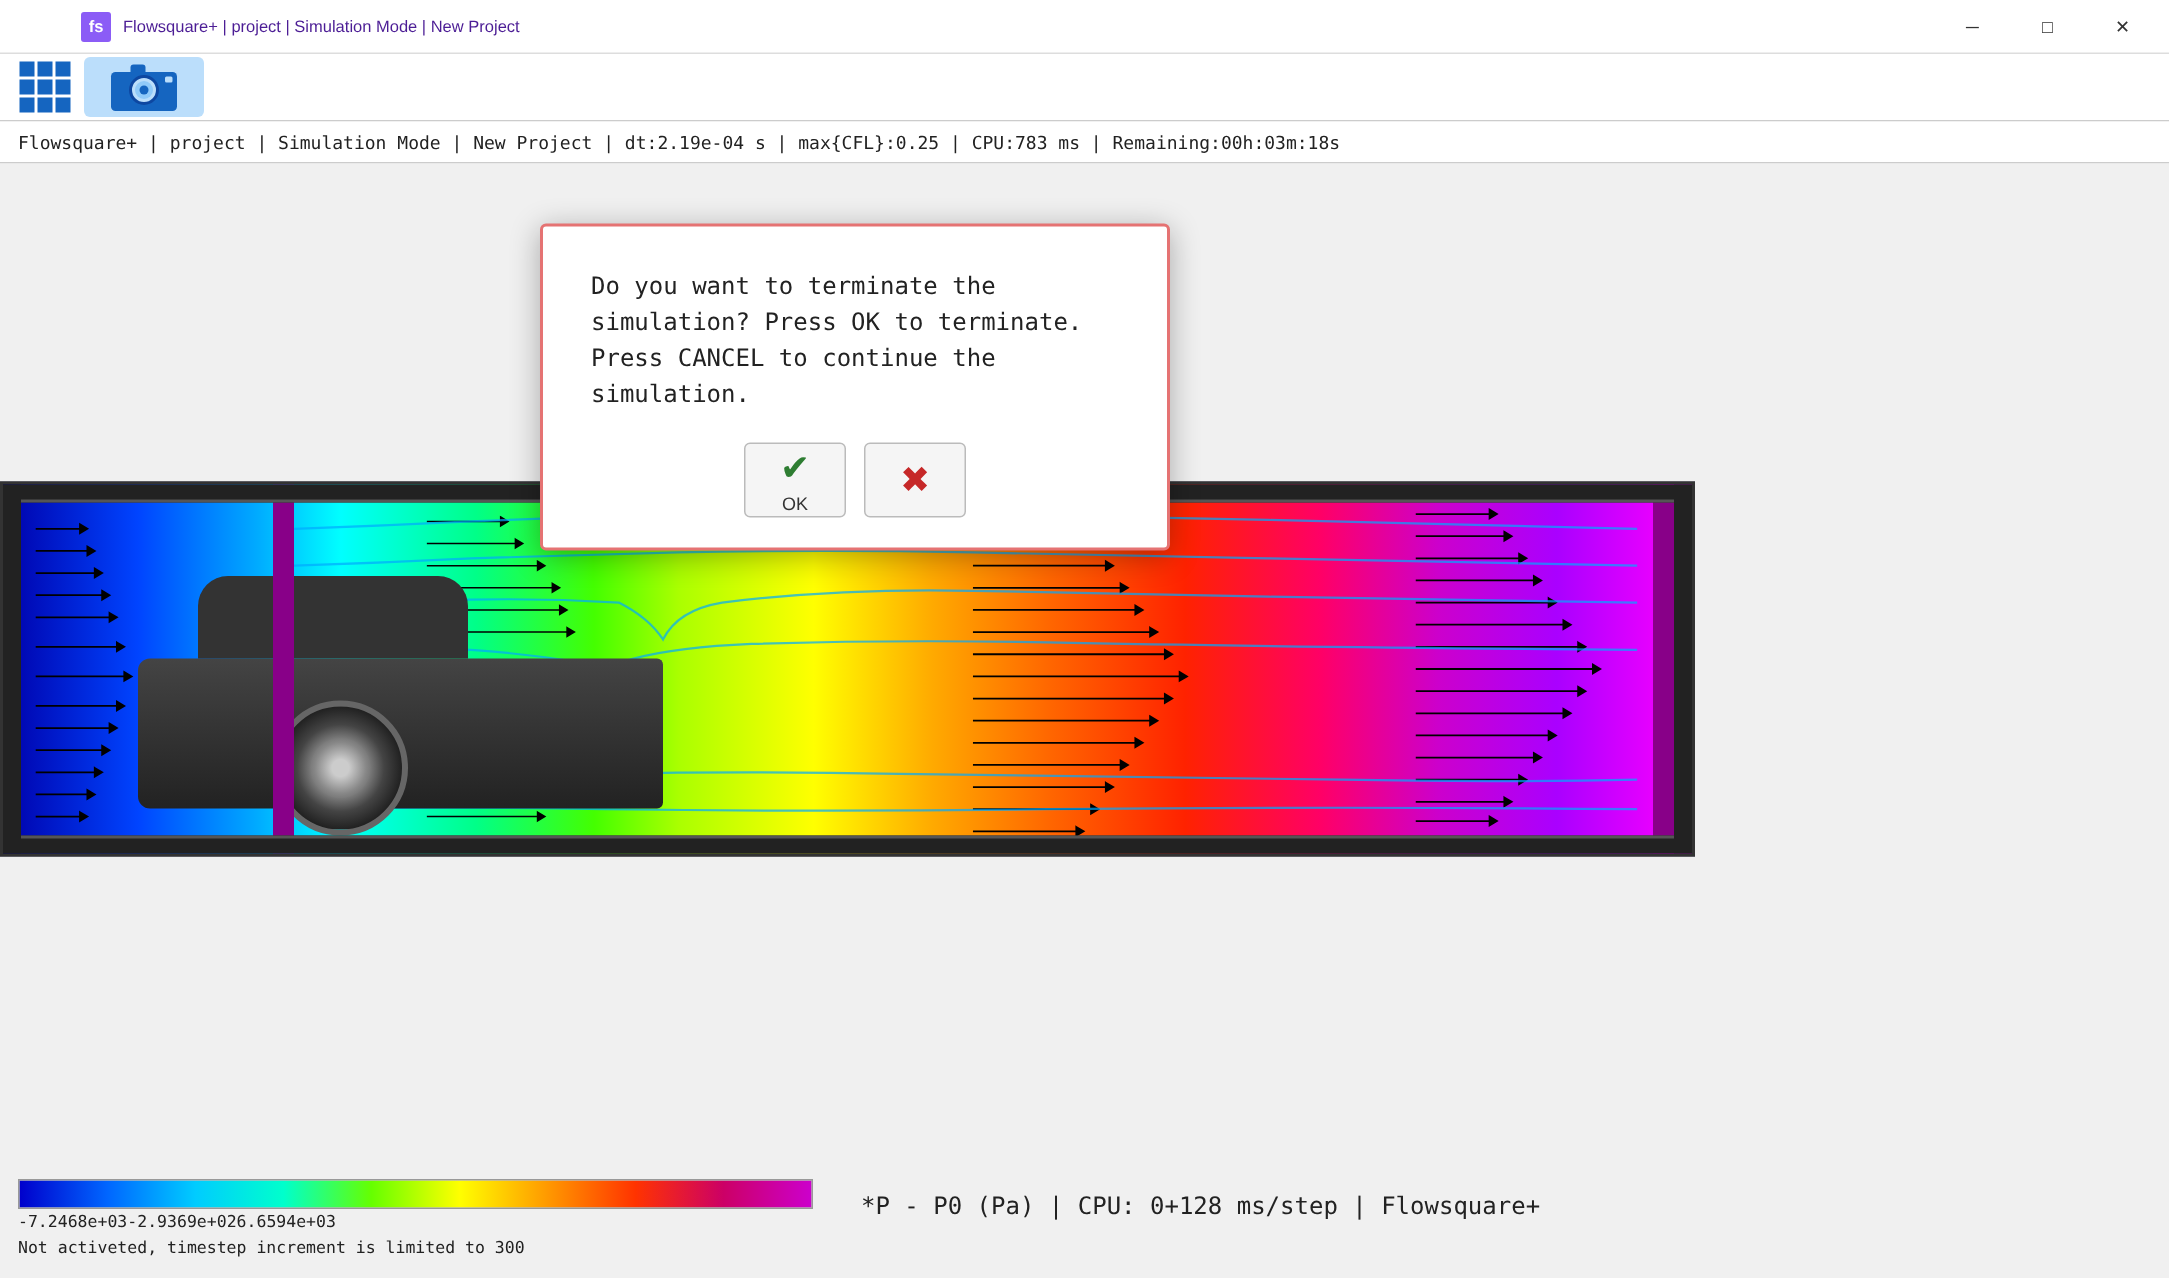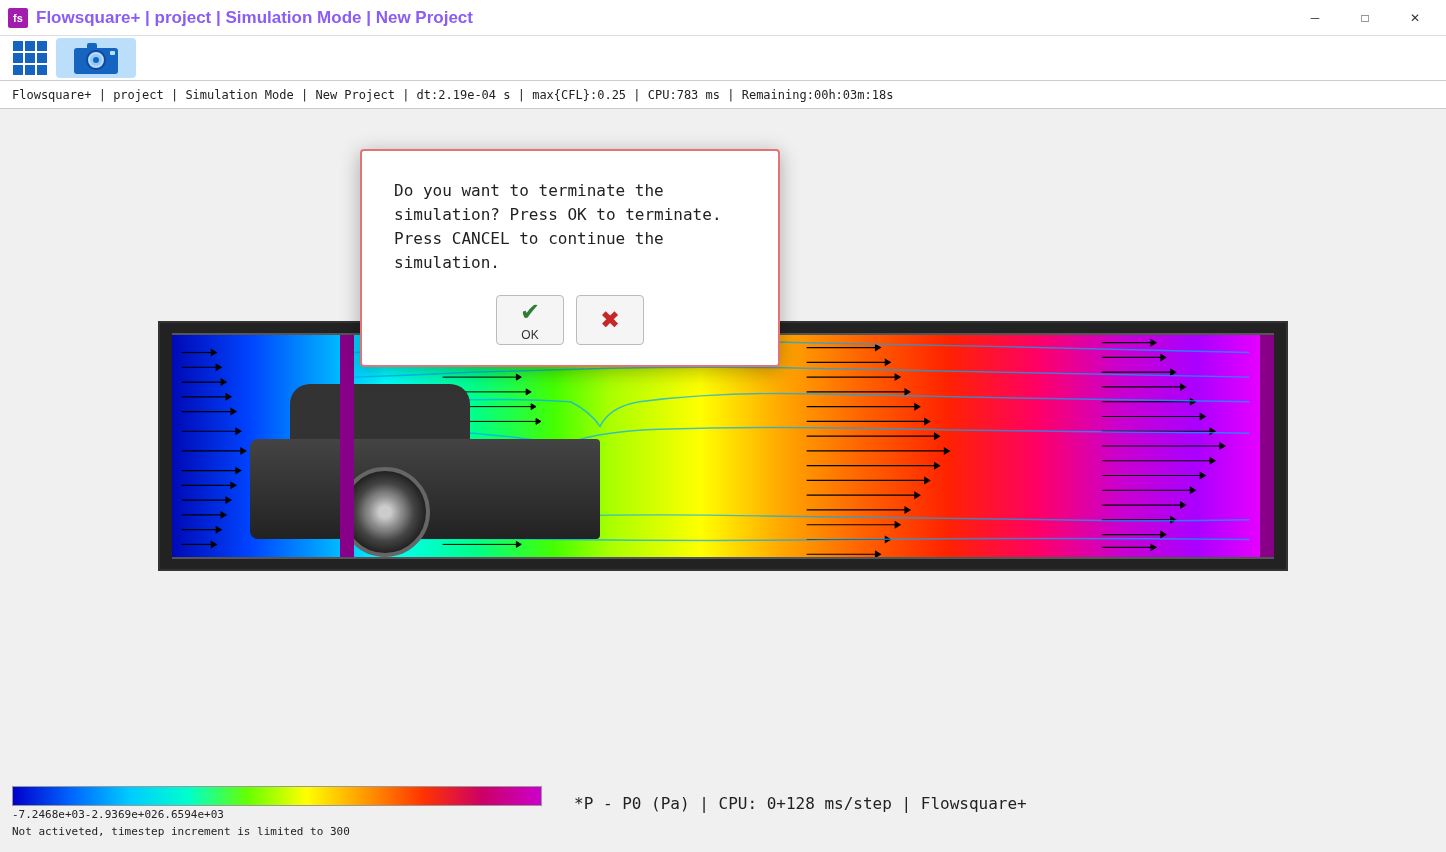--- a/index.html
+++ b/index.html
@@ -24,33 +24,33 @@
       user-select: none;
     }
     #titlebar-left {
       display: flex;
       align-items: center;
       gap: 8px;
     }
     #app-icon {
       width: 20px;
       height: 20px;
-      background: #a21caf;
+      background: #8b5cf6;
       display: flex;
       align-items: center;
       justify-content: center;
       font-size: 11px;
       color: white;
       font-weight: bold;
       border-radius: 2px;
+      margin-left: 46px;
     }
     #titlebar-title {
-      font-size: 17px;
-      color: #8b5cf6;
-      font-weight: bold;
+      font-size: 11px;
+      color: #4c1d95;
     }
     #titlebar-controls {
       display: flex;
       gap: 4px;
     }
     .titlebar-btn {
       width: 46px;
       height: 36px;
       border: none;
       background: transparent;
@@ -120,21 +120,21 @@
     }
 
     
     #main-content {
       position: relative;
       width: 100%;
       height: calc(852px - 36px - 45px - 28px - 70px);
       background: #f0f0f0;
       display: flex;
       align-items: center;
-      justify-content: center;
+      justify-content: flex-start;
       overflow: hidden;
     }
 
     
     #sim-viewport {
       position: relative;
       width: 1130px;
       height: 250px;
       background: #1a1a2e;
       border: 2px solid #333;

